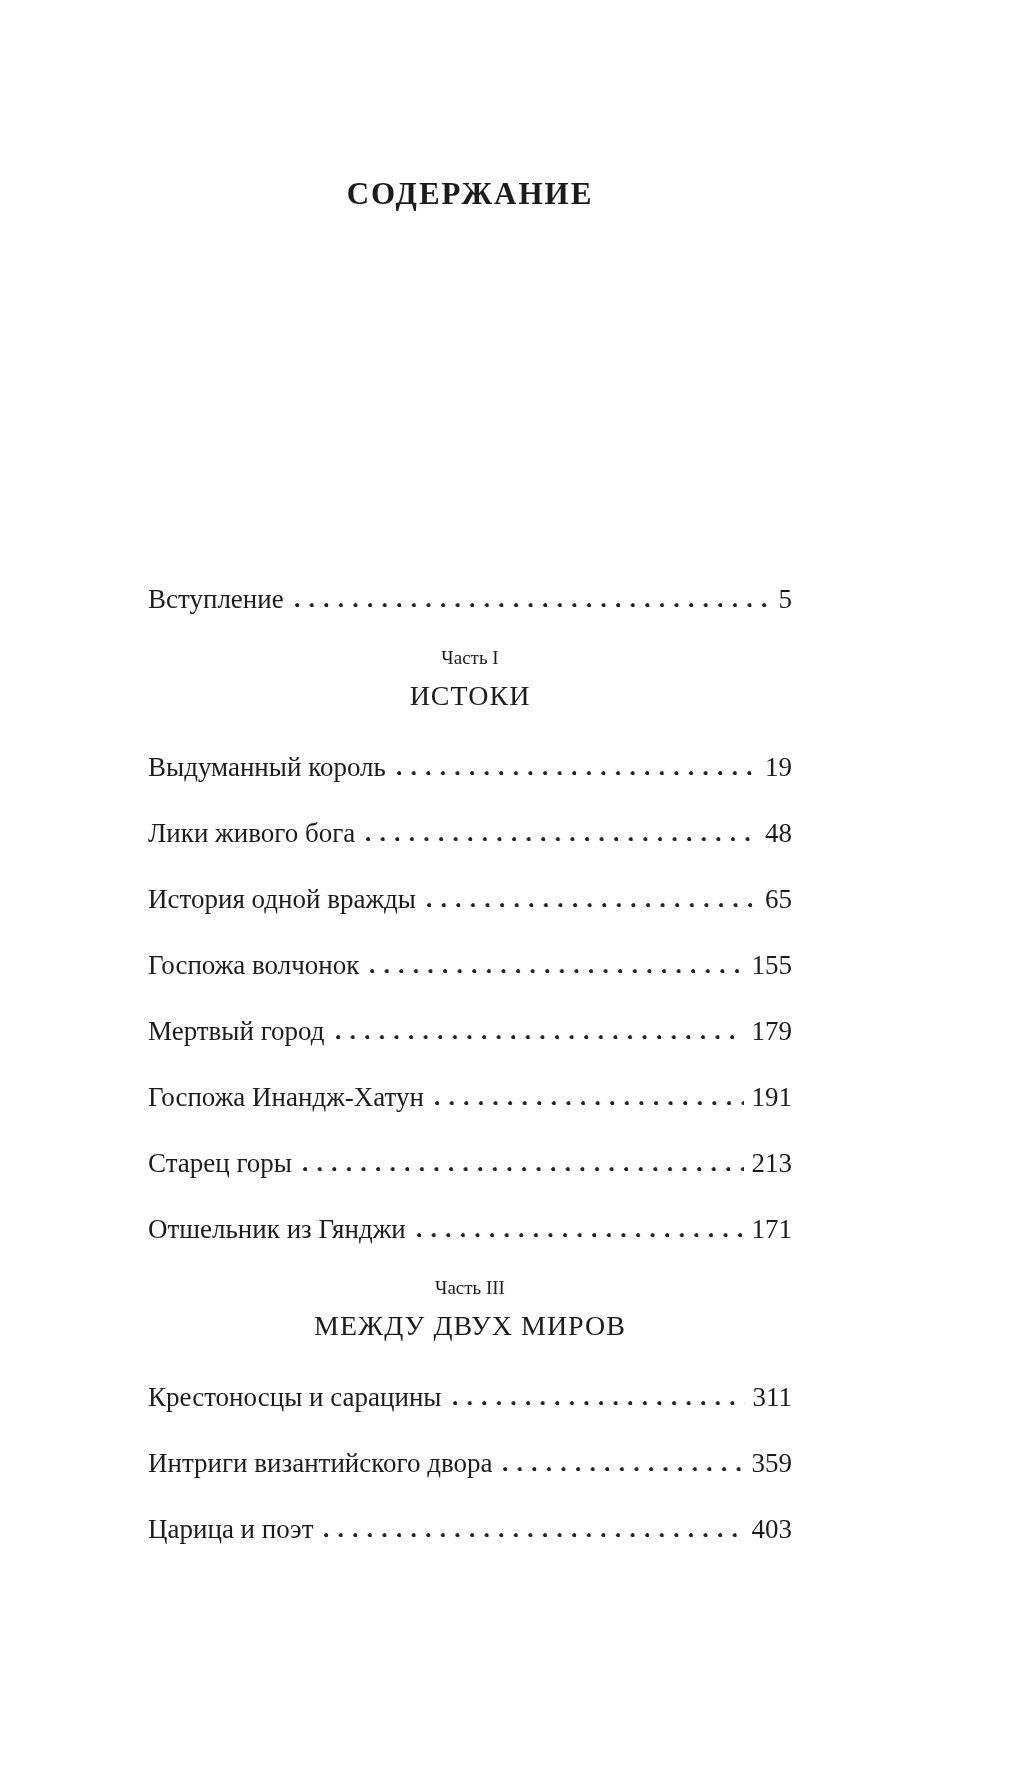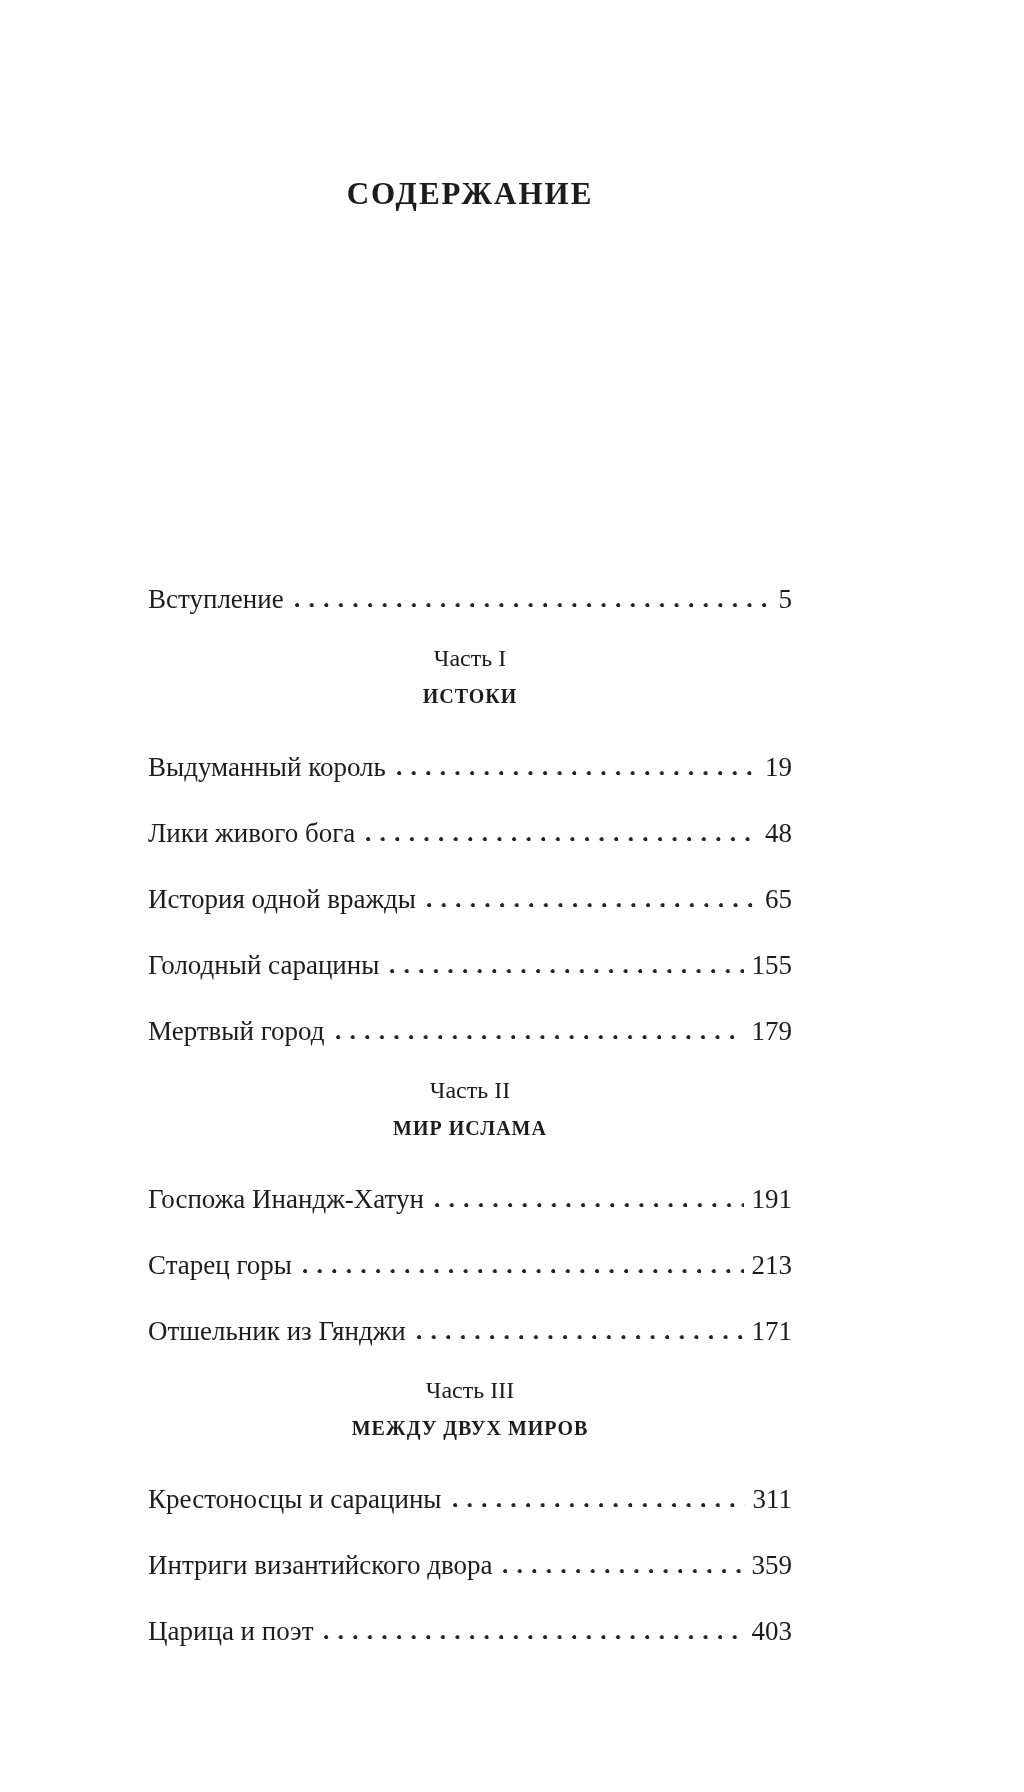--- a/index.html
+++ b/index.html
@@ -24,28 +24,27 @@
     letter-spacing: 2px;
     margin-bottom: 372px;
     white-space: nowrap;
   }
   .toc { display: block; }
   .part-heading {
     text-align: center;
     margin: 26px 0 20px 0;
   }
   .part-label {
-    font-size: 24px;
+    font-size: 19px;
     line-height: 36px;
   }
   .part-title {
-    font-size: 20px;
+    font-size: 28px;
     line-height: 40px;
     letter-spacing: 1px;
-    font-weight: bold;
   }
   .toc-row {
     display: flex;
     align-items: baseline;
     font-size: 27px;
     line-height: 30px;
     margin-bottom: 13px;
     white-space: nowrap;
     margin-top: 36px;
   }
@@ -87,32 +86,28 @@
         <span class="entry-label">Лики живого бога</span>
         <span class="leader"></span>
         <span class="entry-page">48</span>
       </div>
       <div class="toc-row">
         <span class="entry-label">История одной вражды</span>
         <span class="leader"></span>
         <span class="entry-page">65</span>
       </div>
       <div class="toc-row">
-        <span class="entry-label">Голодный сарацины</span>
+        <span class="entry-label">Госпожа волчонок</span>
         <span class="leader"></span>
         <span class="entry-page">155</span>
       </div>
       <div class="toc-row">
         <span class="entry-label">Мертвый город</span>
         <span class="leader"></span>
         <span class="entry-page">179</span>
-      </div>
-      <div class="part-heading">
-        <div class="part-label">Часть II</div>
-        <div class="part-title">МИР ИСЛАМА</div>
       </div>
       <div class="toc-row">
         <span class="entry-label">Госпожа Инандж-Хатун</span>
         <span class="leader"></span>
         <span class="entry-page">191</span>
       </div>
       <div class="toc-row">
         <span class="entry-label">Старец горы</span>
         <span class="leader"></span>
         <span class="entry-page">213</span>

